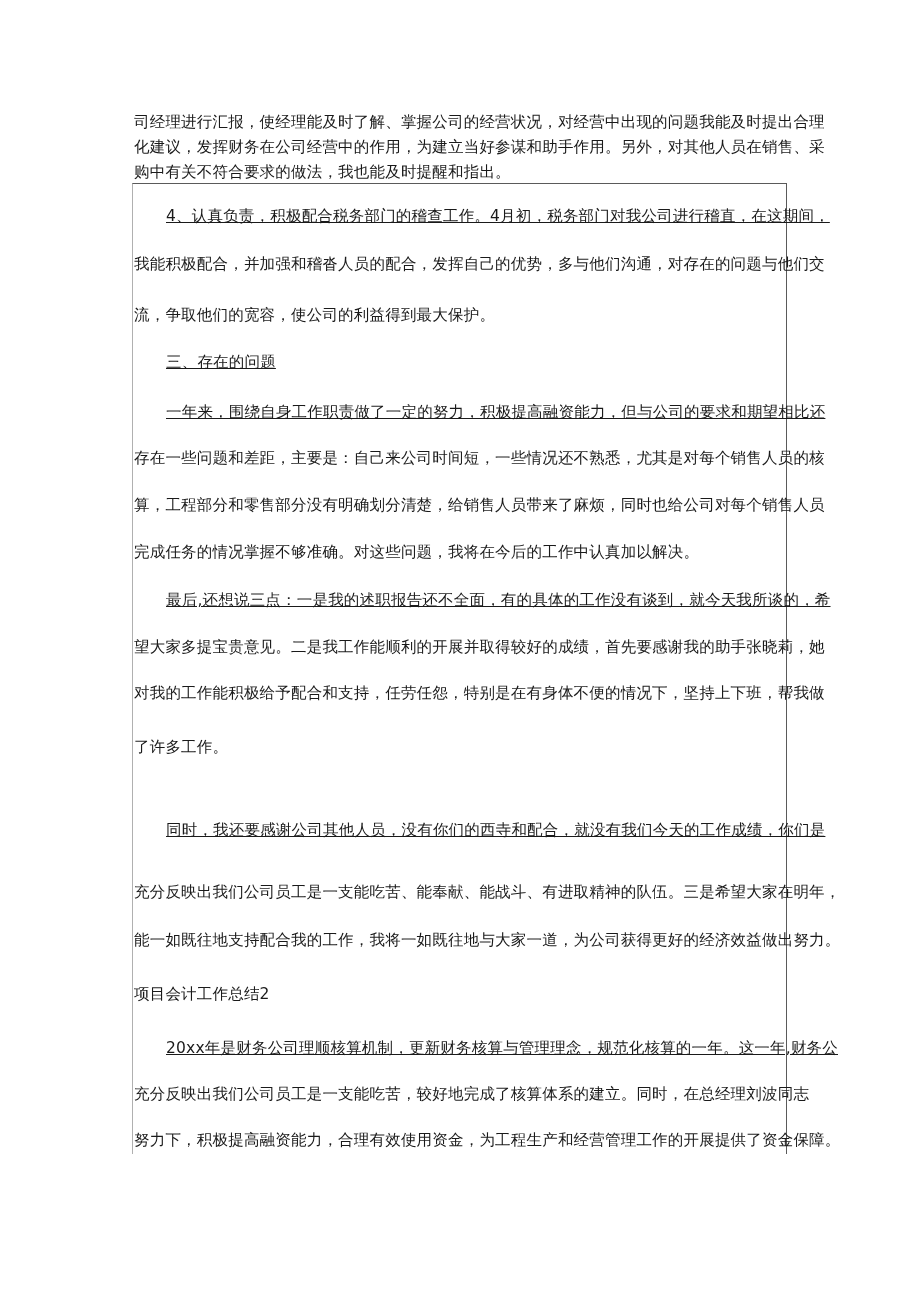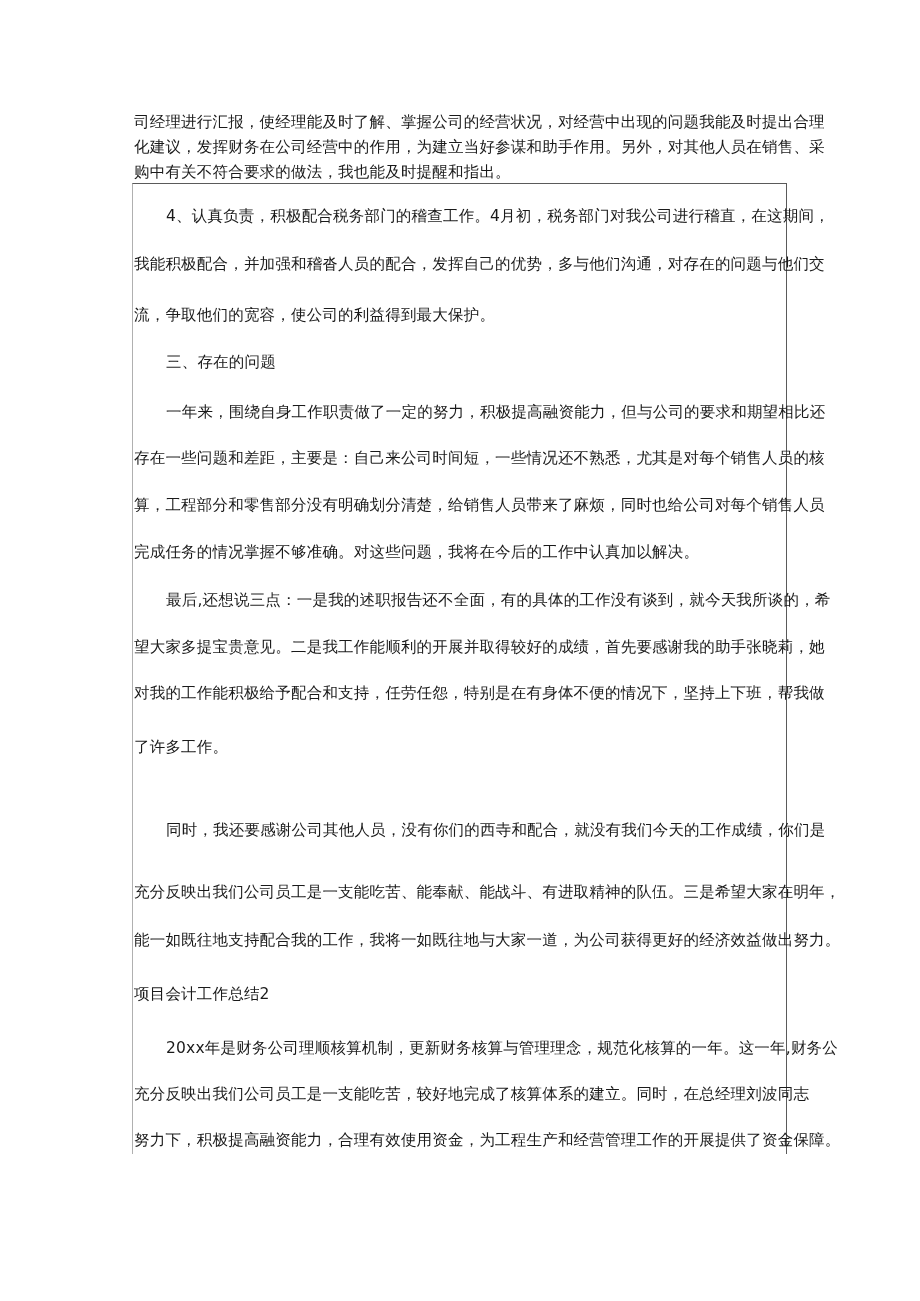--- a/index.html
+++ b/index.html
@@ -32,20 +32,21 @@
     letter-spacing: 0.2px;
     text-align: justify;
     text-align-last: justify;
   }
   .line.short {
     text-align-last: left;
   }
   .line.indent {
     left: 166px;
     width: 618px;
+    text-decoration: underline;
   }
   .line.top {
     width: 646px;
   }
   .box {
     position: absolute;
     left: 132px;
     top: 183px;
     width: 655px;
     height: 971px;

